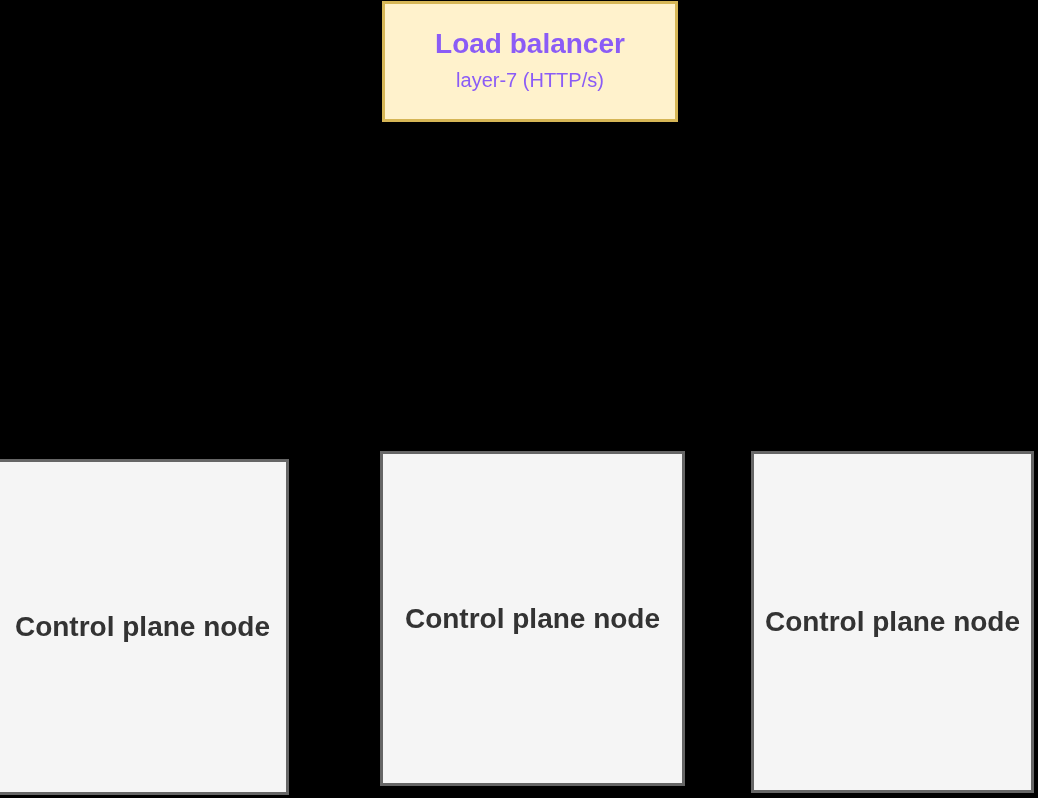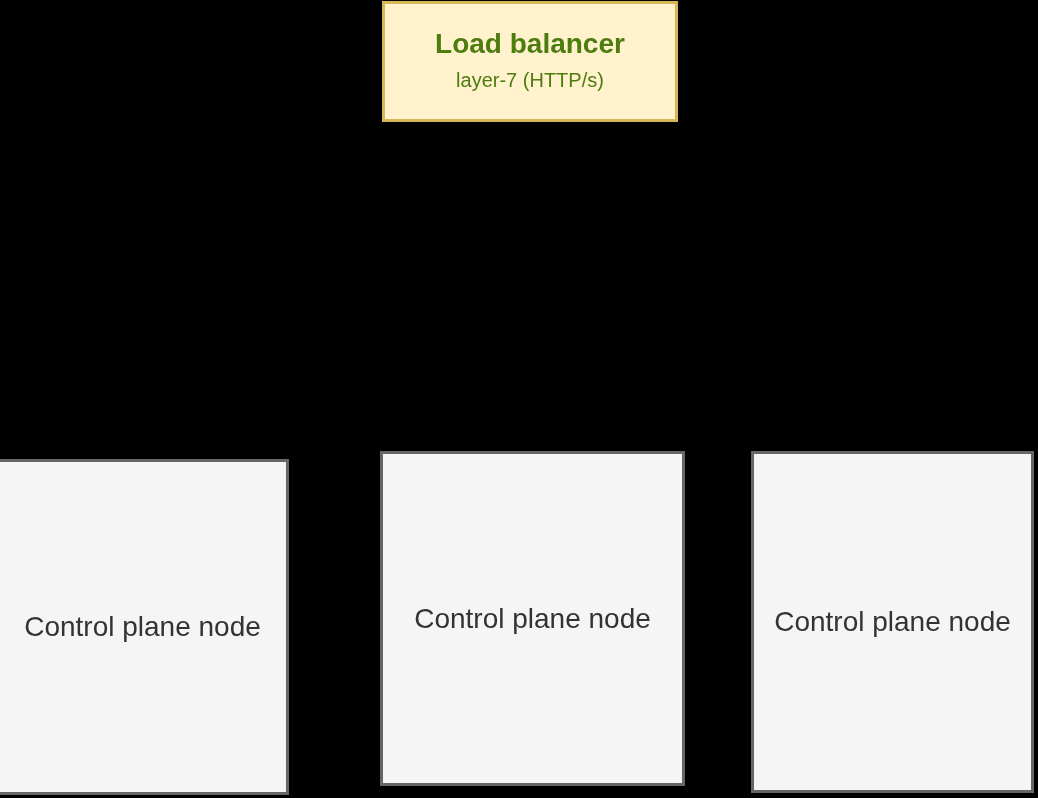--- a/index.html
+++ b/index.html
@@ -24,40 +24,40 @@
     justify-content: center;
     text-align: center;
   }
   .lb-node {
     left: 382px;
     top: 1px;
     width: 296px;
     height: 121px;
     background: #FFF2CC;
     border: 3px solid #D6B656;
-    color: #4d7c0f;
+    color: #8b5cf6;
   }
   .lb-title {
     font-size: 28px;
     font-weight: bold;
     line-height: 36px;
   }
   .lb-subtitle {
     font-size: 20px;
     font-weight: normal;
     line-height: 36px;
   }
   .cp-node {
     background: #F5F5F5;
     border: 3px solid #666666;
     color: #333333;
   }
   .cp-label {
     font-size: 28px;
-    font-weight: normal;
+    font-weight: bold;
     line-height: 34px;
     white-space: nowrap;
   }
   .cp-node-1 {
     left: -4px;
     top: 459px;
     width: 293px;
     height: 336px;
   }
   .cp-node-2 {

